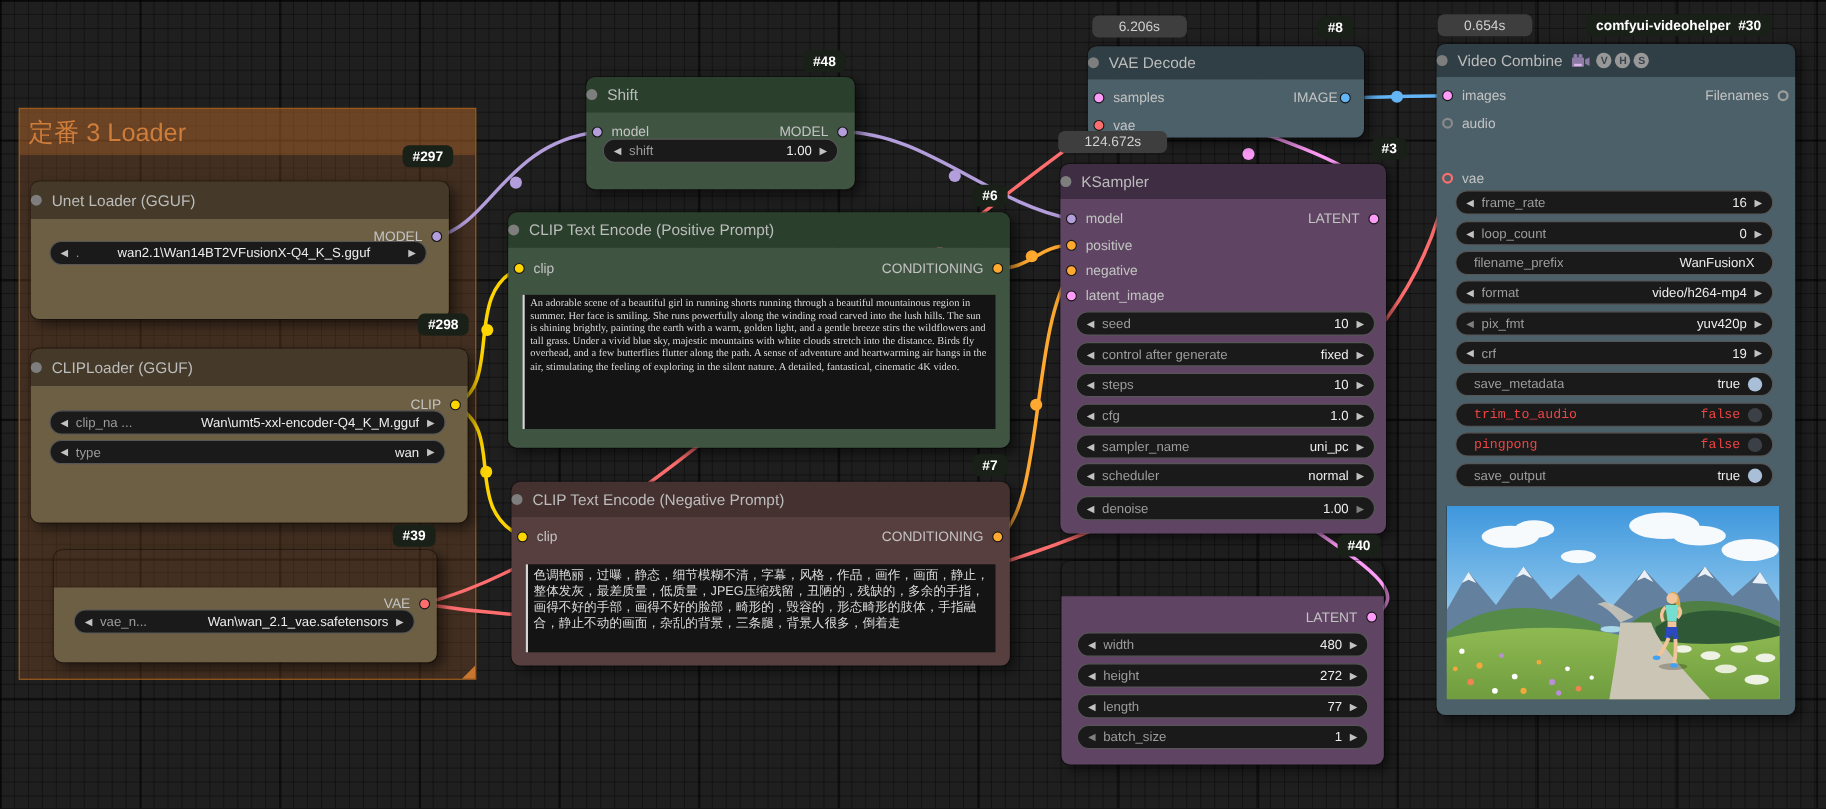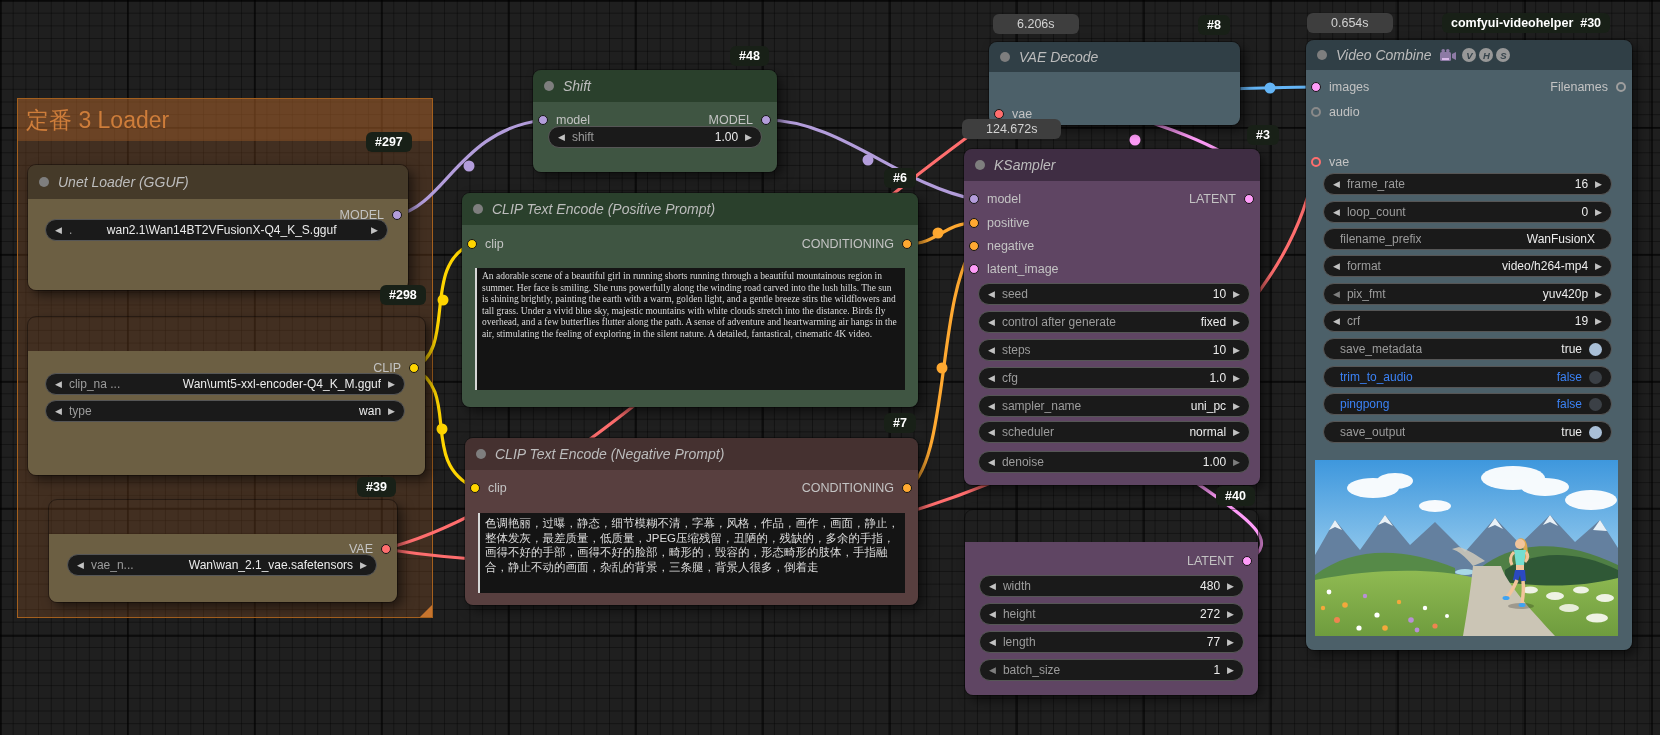--- a/index.html
+++ b/index.html
@@ -17,21 +17,21 @@
   .group{position:absolute;left:17px;top:98px;width:416px;height:520px;z-index:1;
     background:rgba(150,85,40,.30);border:1px solid #a4601e;box-sizing:border-box;}
   .group-header{height:42px;background:rgba(214,122,52,.28);display:flex;align-items:center;
     padding-left:8px;font-size:23px;color:#ce7d3a;}
   .group-resize{position:absolute;right:0;bottom:0;width:0;height:0;
     border-left:12px solid transparent;border-bottom:12px solid #c8752e;}
   
   .node{position:absolute;z-index:3;border-radius:8px;box-shadow:5px 5px 12px rgba(0,0,0,.55);
     outline:1px solid rgba(0,0,0,.35);}
   .ntitle{position:absolute;left:0;right:0;top:0;height:30px;border-radius:8px 8px 0 0;
-    display:flex;align-items:center;padding-left:11px;font-size:14px;color:#bcbcbc;white-space:nowrap;font-style:italic;}
+    display:flex;align-items:center;font-size:14px;color:#bcbcbc;white-space:nowrap;}
   .ndot{width:10px;height:10px;border-radius:50%;background:#7e7e7e;margin-right:9px;flex:0 0 auto;}
   .nbody{position:absolute;left:0;right:0;bottom:0;top:30px;border-radius:0 0 8px 8px;}
   .brown .ntitle{background:#453a29;height:34px}.brown .nbody{top:34px;background:#6c5f43}
   .green .ntitle{background:#2a402c;height:32px}.green .nbody{top:32px;background:#3f5542}
   .maroon .ntitle{background:#453130;height:32px}.maroon .nbody{top:32px;background:#583f3f}
   .purple .ntitle{background:#3f2d43;height:32px}.purple .nbody{top:32px;background:#5f4563}
   .slate .ntitle{background:#303f46;height:30px}.slate .nbody{top:30px;background:#4c6069}
   .prow{position:absolute;left:0;right:0;height:22px;z-index:2;}
   .pdot{position:absolute;top:50%;width:10px;height:10px;border-radius:50%;
     transform:translateY(-50%);box-sizing:border-box;border:1px solid #161616;}
@@ -39,21 +39,21 @@
   .pdot.donut{background:transparent!important;border:2.5px solid;}
   .plab{position:absolute;top:0;line-height:22px;font-size:12.5px;color:#c3c3c3;white-space:nowrap;}
   .plab.in{left:23px}.plab.out{right:24px}
   .widget{position:absolute;left:15px;right:15px;height:22px;background:#1a1a1a;
     border:1px solid #565656;border-radius:11px;display:flex;align-items:center;
     padding:0 9px;font-size:12px;box-sizing:border-box;z-index:2;white-space:nowrap;}
   .arrow{color:#c2c2c2;font-size:9px;line-height:1;flex:0 0 auto;}
   .wname{color:#9c9c9c;margin:0 7px;flex:0 0 auto;overflow:hidden;}
   .wval{color:#ececec;flex:1 1 auto;text-align:right;margin-right:7px;overflow:hidden;}
   .widget.center .wval{text-align:center;}
-  .widget.dim .wname,.widget.dim .wval{color:#3b82f6;}
+  .widget.dim .wname,.widget.dim .wval{color:#ef4444;font-family:Liberation Mono, monospace;}
   .toggle{width:13px;height:13px;border-radius:50%;flex:0 0 auto;}
   .toggle.on{background:#a9bfd7}.toggle.off{background:#3b4046}
   .ta{position:absolute;background:#141414;border-left:2px solid #d6d6d6;color:#dcdcdc;
     overflow:hidden;padding:3px 5px;box-sizing:border-box;white-space:pre-wrap;z-index:2;}
   .ta.mono{font-family:Liberation Serif, serif;font-size:9.5px;line-height:11.5px;}
   .ta.cjk{font-size:11.5px;line-height:14.5px;}
   .idbadge{position:absolute;z-index:5;background:#182017;color:#fff;font-weight:bold;
     font-size:12.5px;padding:3px 9px;border-radius:6px;white-space:nowrap;}
   .timebadge{position:absolute;z-index:5;background:#3e3e3e;color:#d2d2d2;
     font-size:12.5px;padding:3px 24px;border-radius:6px;}
@@ -114,20 +114,24 @@
     </div>
     <div class="widget center" style="top:54px;left:17px;right:20px">
       <span class="arrow">◀</span>
       <span class="wname">.</span>
       <span class="wval">wan2.1\Wan14BT2VFusionX-Q4_K_S.gguf</span>
       <span class="arrow">▶</span>
     </div>
   </div>
 
   <div class="node brown" style="left:28px;top:317px;width:397px;height:158px">
+    <div class="ntitle">
+      <span class="ndot"></span>
+      <span>CLIPLoader (GGUF)</span>
+    </div>
     <div class="nbody"></div>
     <div class="prow" style="top:40px">
       <span class="plab out">CLIP</span>
       <span class="pdot out" style="background:#FFD500"></span>
     </div>
     <div class="widget" style="top:56px;left:17px;right:20px">
       <span class="arrow">◀</span>
       <span class="wname">clip_na ...</span>
       <span class="wval">Wan\umt5-xxl-encoder-Q4_K_M.gguf</span>
       <span class="arrow">▶</span>
@@ -203,20 +207,26 @@
     </div>
     <div class="ta cjk" style="top:75px;left:13px;right:13px;height:80px">色调艳丽，过曝，静态，细节模糊不清，字幕，风格，作品，画作，画面，静止，整体发灰，最差质量，低质量，JPEG压缩残留，丑陋的，残缺的，多余的手指，画得不好的手部，画得不好的脸部，畸形的，毁容的，形态畸形的肢体，手指融合，静止不动的画面，杂乱的背景，三条腿，背景人很多，倒着走</div>
   </div>
 
   <div class="node slate" style="left:989px;top:42px;width:251px;height:83px">
     <div class="ntitle">
       <span class="ndot"></span>
       <span>VAE Decode</span>
     </div>
     <div class="nbody"></div>
+    <div class="prow" style="top:36px">
+      <span class="pdot in" style="background:#FF9CF9"></span>
+      <span class="plab in">samples</span>
+      <span class="plab out">IMAGE</span>
+      <span class="pdot out" style="background:#64B5F6;right:12px"></span>
+    </div>
     <div class="prow" style="top:61px">
       <span class="pdot in" style="background:#FF6E6E"></span>
       <span class="plab in">vae</span>
     </div>
   </div>
 
   <div class="node purple" style="left:964px;top:149px;width:296px;height:336px">
     <div class="ntitle">
       <span class="ndot"></span>
       <span>KSampler</span>

